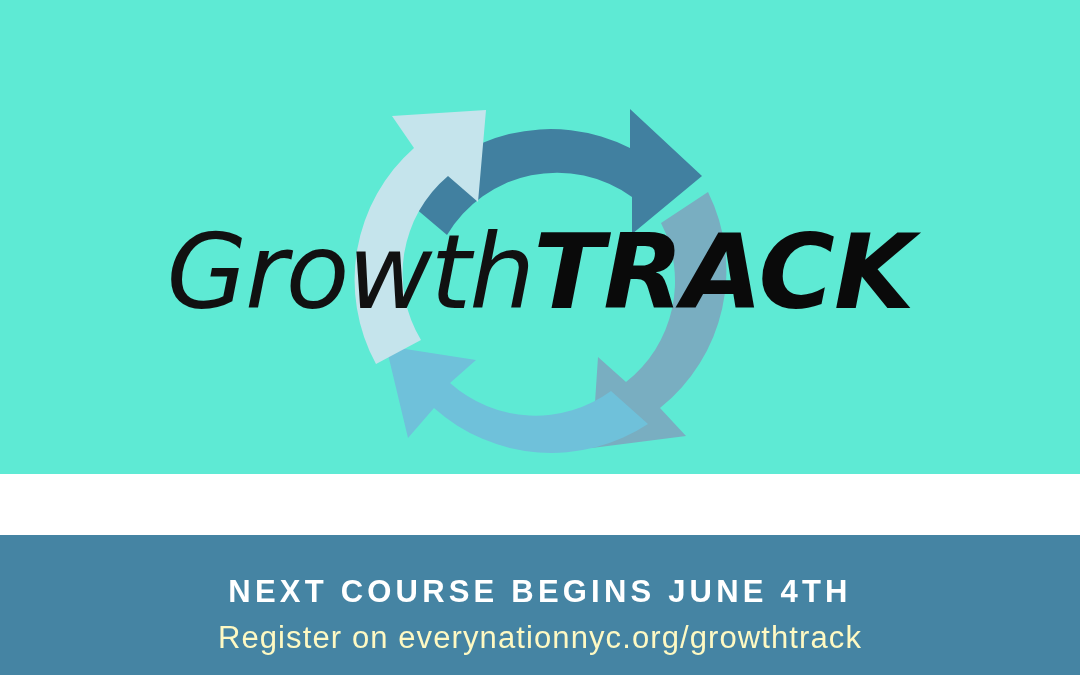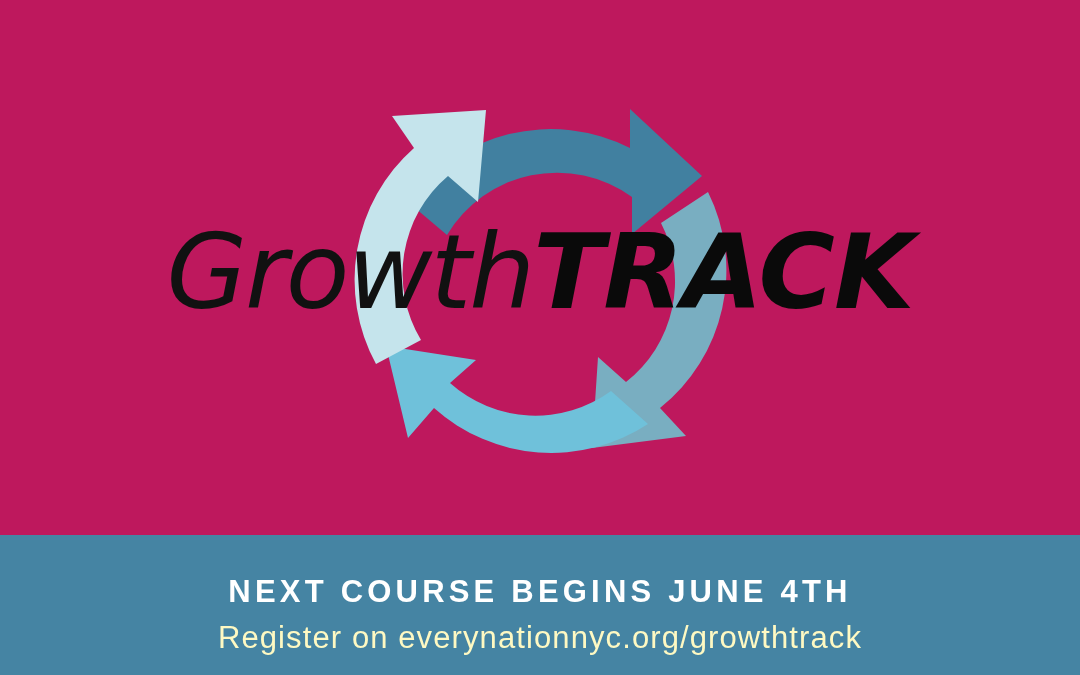--- a/index.html
+++ b/index.html
@@ -13,22 +13,22 @@
   .poster {
     position:relative;
     width:1080px; height:675px;
     background:#ffffff;
   }
 
   
   .logo-area {
     position:absolute;
     left:0; top:0;
-    width:1080px; height:535px;
-    background:#be185d;
+    width:1080px; height:474px;
+    background:#5eead4;
   }
   .cycle-wrap {
     position:absolute;
     left:50%; top:272px;
     transform:translate(-50%,-50%);
     width:420px; height:440px;
   }
   .cycle-svg { display:block; width:420px; height:440px; }
 
   .wordmark {

